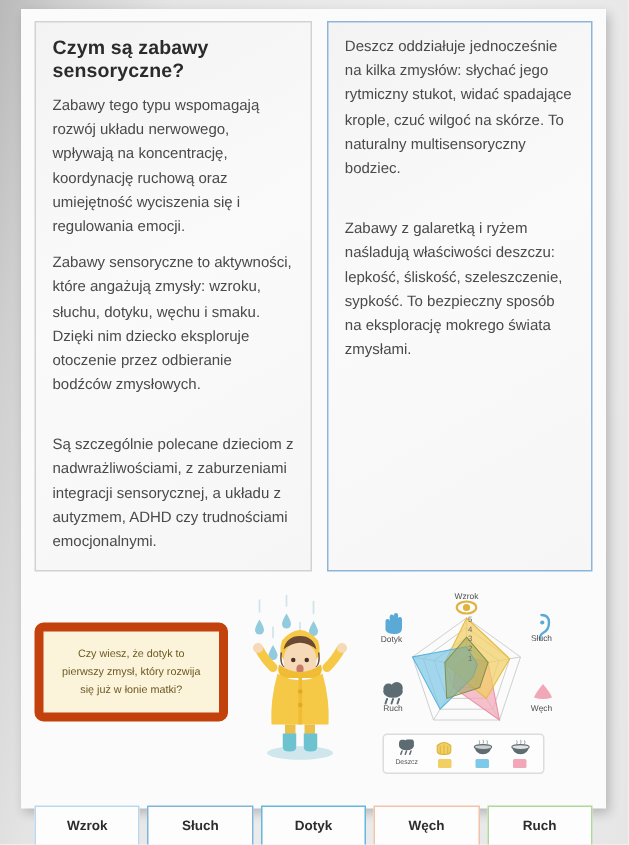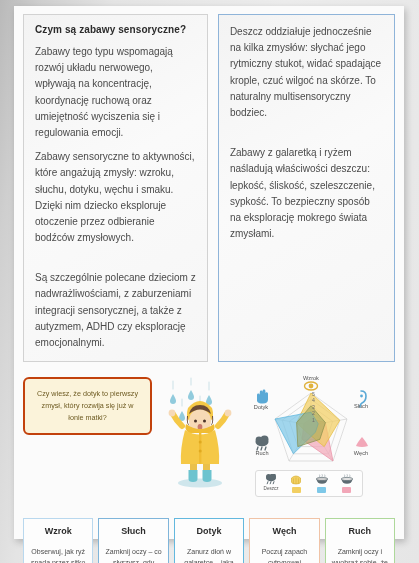--- a/index.html
+++ b/index.html
@@ -34,21 +34,21 @@
   .panel-left{
     width:190px;
     border:1px solid #d2d2d2;
   }
   .panel-right{
     width:182px;
     border:1px solid #8fb4d9;
   }
   .panel h2{
     margin:0 0 9px 0;
-    font-size:10px;
+    font-size:13px;
     font-weight:bold;
     color:#2b2b2b;
     letter-spacing:.1px;
   }
   .panel-right h2{padding-left:4px;}
   .panel p{
     margin:0 0 8px 0;
     font-size:10px;
     line-height:1.62;
     color:#4a4a4a;
@@ -60,23 +60,23 @@
     position:relative;
     height:150px;
     padding:10px 9px 0 9px;
     box-sizing:border-box;
     display:flex;
     align-items:flex-start;
   }
   
   .tip{
     box-sizing:border-box;
-    width:129px;margin-top:5px;
+    width:129px;margin-top:24px;
     background:#fbf3da;
-    border:2px solid #c2410c;
+    border:6px solid #c2410c;
     border-radius:6px;
     padding:9px 8px;
     text-align:center;
     font-size:7.2px;
     line-height:1.65;
     color:#6d5a21;
   }
   
   .kid{
     position:relative;
@@ -144,21 +144,21 @@
 
 <div class="viewport">
   <div class="sheet">
 
     <div class="panels">
 
       <section class="panel panel-left">
         <h2>Czym są zabawy sensoryczne?</h2>
         <p>Zabawy tego typu wspomagają rozwój układu nerwowego, wpływają na koncentrację, koordynację ruchową oraz umiejętność wyciszenia się i regulowania emocji.</p>
         <p>Zabawy sensoryczne to aktywności, które angażują zmysły: wzroku, słuchu, dotyku, węchu i smaku. Dzięki nim dziecko eksploruje otoczenie przez odbieranie bodźców zmysłowych.</p>
-        <p>Są szczególnie polecane dzieciom z nadwrażliwościami, z zaburzeniami integracji sensorycznej, a także z autyzmem, ADHD czy eksplorację emocjonalnymi.</p>
+        <p>Są szczególnie polecane dzieciom z nadwrażliwościami, z zaburzeniami integracji sensorycznej, a układu z autyzmem, ADHD czy trudnościami emocjonalnymi.</p>
       </section>
 
       <section class="panel panel-right">
         <p>Deszcz oddziałuje jednocześnie na kilka zmysłów: słychać jego rytmiczny stukot, widać spadające krople, czuć wilgoć na skórze. To naturalny multisensoryczny bodziec.</p>
         <p>Zabawy z galaretką i ryżem naśladują właściwości deszczu: lepkość, śliskość, szeleszczenie, sypkość. To bezpieczny sposób na eksplorację mokrego świata zmysłami.</p>
       </section>
 
     </div>
 
     <div class="middle">

